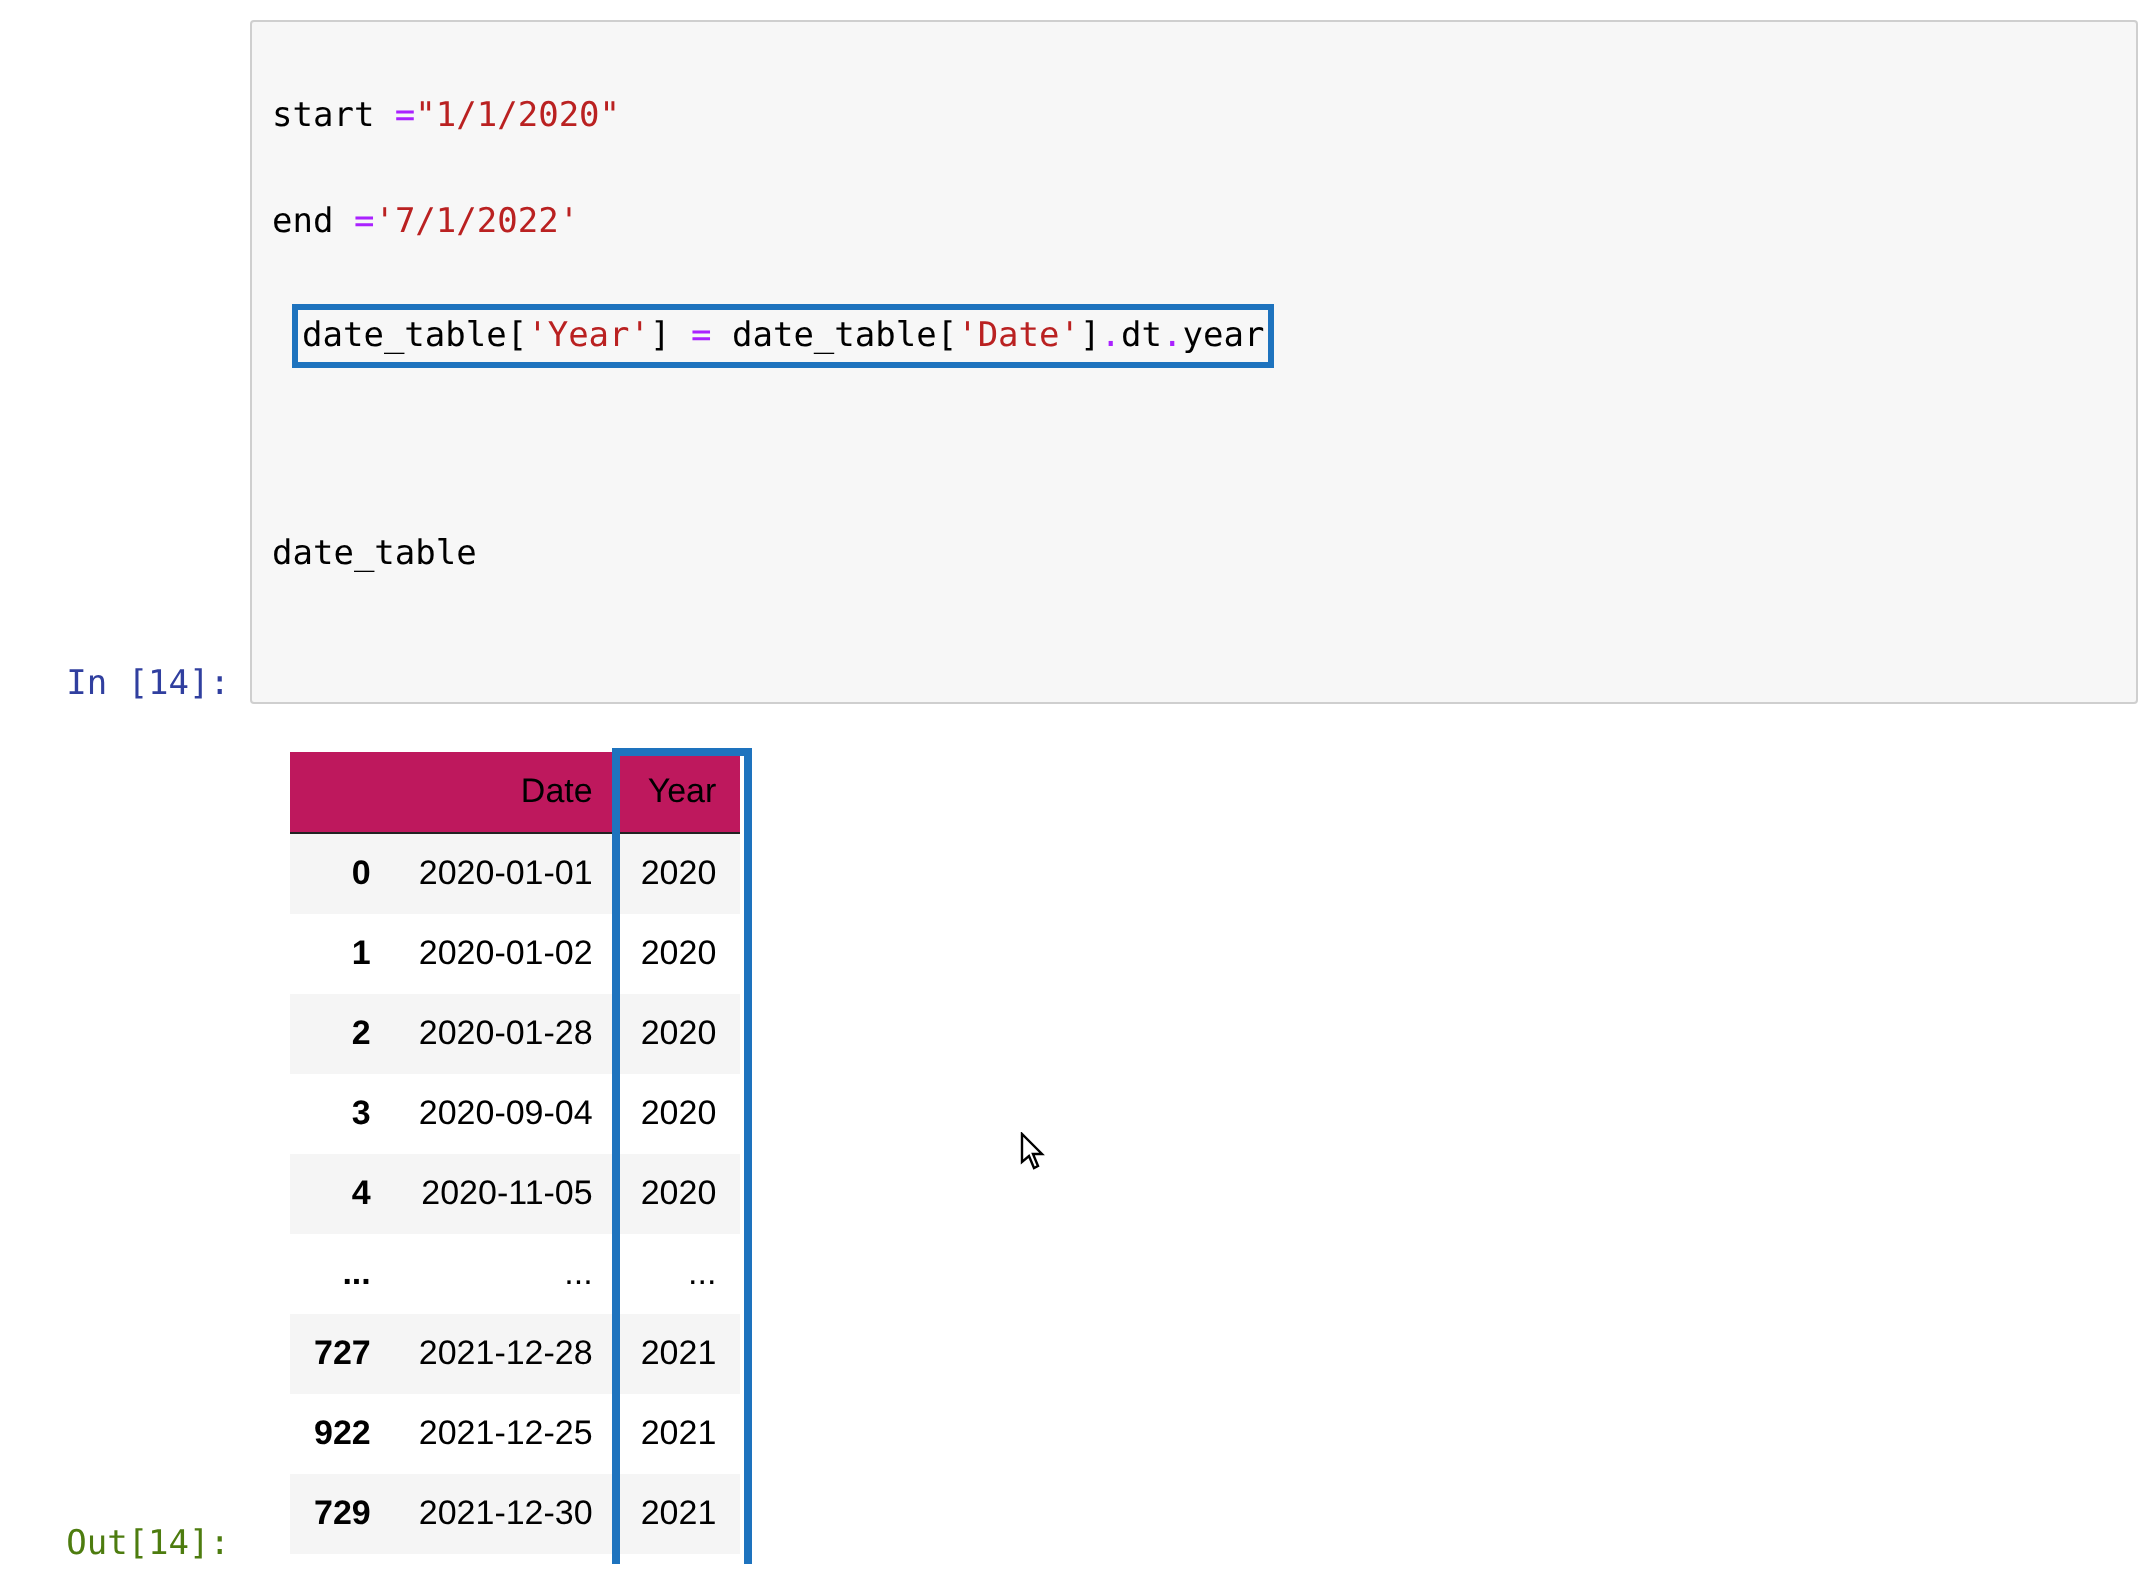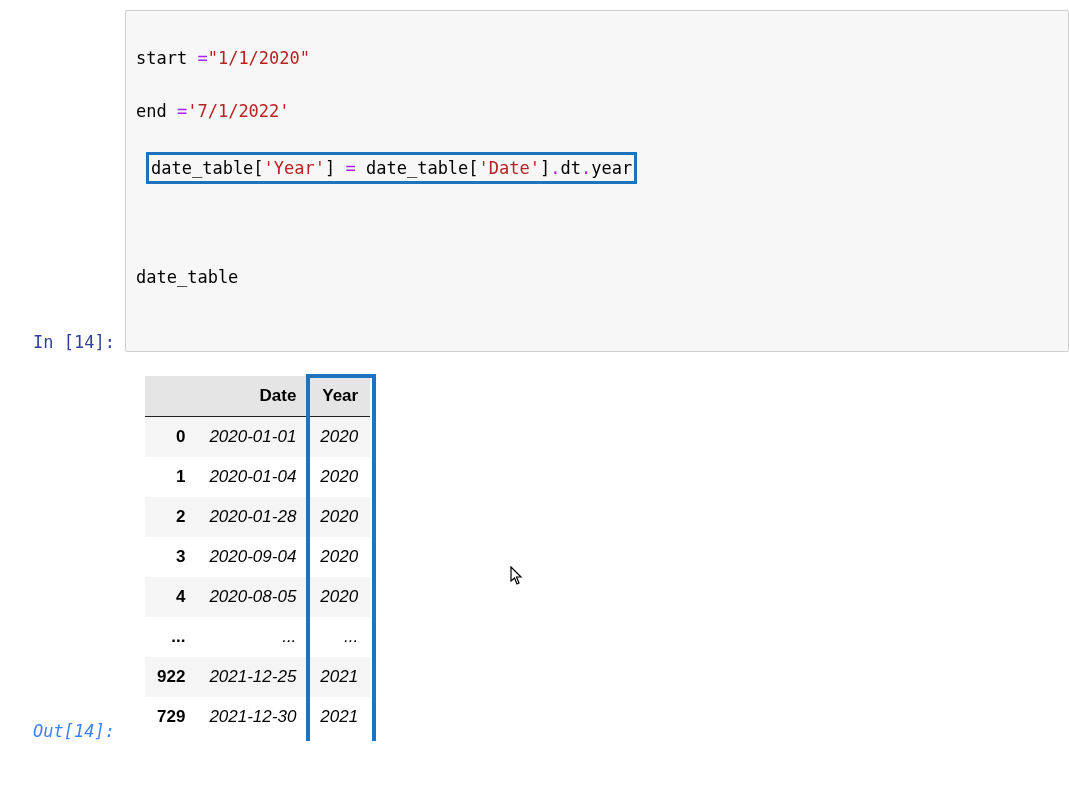--- a/index.html
+++ b/index.html
@@ -19,21 +19,21 @@
   }
   .prompt {
     width: 105px;
     text-align: right;
     padding-right: 10px;
     padding-top: 8px;
     font-family: monospace;
     white-space: nowrap;
   }
   .prompt-in  { color: #303F9F; } 
-  .prompt-out { color: #3b82f6; font-style: italic; } 
+  .prompt-out { color: #4d7c0f; } 
   .input-area {
     flex: 1 1 auto;
     background: #F7F7F7;
     border: 1px solid #CFCFCF;
     border-radius: 2px;
     padding: 8px 10px;
     font-family: monospace;
     line-height: 1.55;
     white-space: pre;
     overflow: hidden;
@@ -53,35 +53,34 @@
     padding: 6px 0 0 0;
   }
   table.dataframe {
     border-collapse: collapse;
     font-family: -apple-system, "Segoe UI", Helvetica, Arial, sans-serif;
     font-size: 17px;
     margin-left: 20px;
     margin-top: 8px;
   }
   table.dataframe thead th {
-    font-weight: 700;
+    font-weight: 400;
     text-align: right;
     padding: 10px 12px;
     border-bottom: 1.5px solid #222;
-    background: #e5e5e5;
+    background: #be185d;
   }
   table.dataframe tbody th {
     font-weight: 700;
     text-align: right;
     padding: 10px 12px;
   }
   table.dataframe tbody td {
     text-align: right;
     padding: 10px 12px;
-    font-style: italic;
   }
   table.dataframe tbody tr:nth-child(odd) th,
   table.dataframe tbody tr:nth-child(odd) td {
     background: #F5F5F5;
   }
   
   .year-col {
     position: relative;
   }
   .year-highlight {
@@ -127,42 +126,47 @@
           </tr>
         </thead>
         <tbody id="df-body">
         <tr>
               <th>0</th>
               <td>2020-01-01</td>
               <td class="year-col">2020</td>
             </tr>
             <tr>
               <th>1</th>
-              <td>2020-01-04</td>
+              <td>2020-01-02</td>
               <td class="year-col">2020</td>
             </tr>
             <tr>
               <th>2</th>
               <td>2020-01-28</td>
               <td class="year-col">2020</td>
             </tr>
             <tr>
               <th>3</th>
               <td>2020-09-04</td>
               <td class="year-col">2020</td>
             </tr>
             <tr>
               <th>4</th>
-              <td>2020-08-05</td>
+              <td>2020-11-05</td>
               <td class="year-col">2020</td>
             </tr>
             <tr>
               <th>...</th>
               <td>...</td>
               <td class="year-col">...</td>
+            </tr>
+            <tr>
+              <th>727</th>
+              <td>2021-12-28</td>
+              <td class="year-col">2021</td>
             </tr>
             <tr>
               <th>922</th>
               <td>2021-12-25</td>
               <td class="year-col">2021</td>
             </tr>
             <tr>
               <th>729</th>
               <td>2021-12-30</td>
               <td class="year-col">2021</td>

